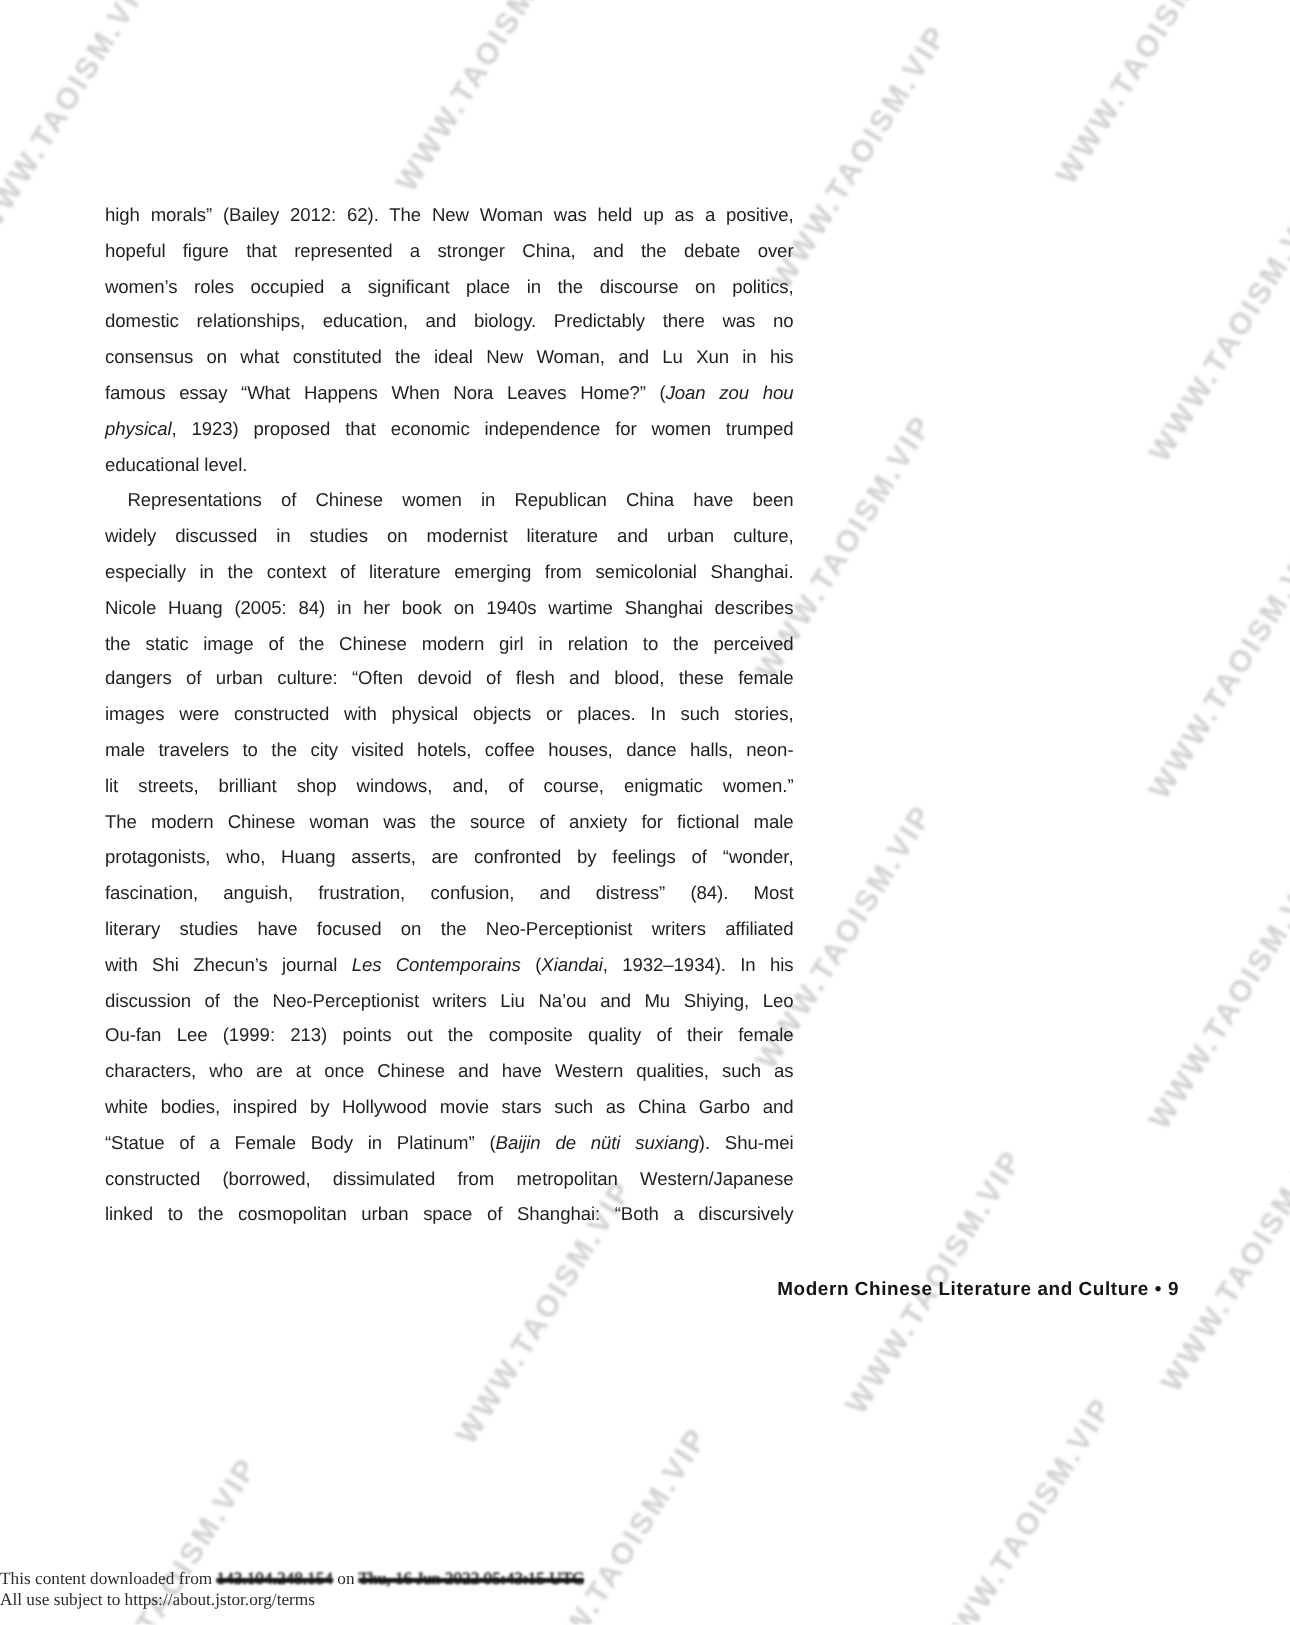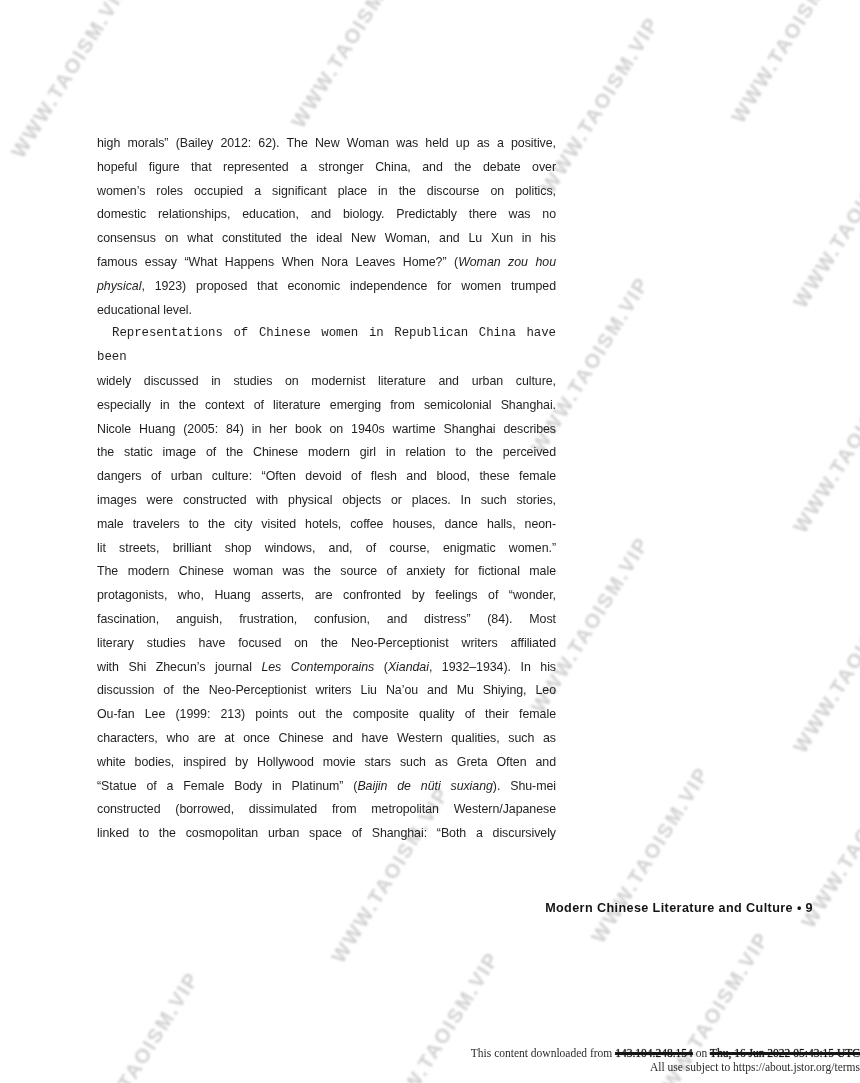--- a/index.html
+++ b/index.html
@@ -1,48 +1,48 @@
 <!DOCTYPE html>
 <html><head>
 <meta charset="utf-8">
 <style>
   html,body{margin:0;padding:0;}
   body{
     width:860px;height:1083px;position:relative;overflow:hidden;
     background:#ffffff;
     font-family:"Liberation Sans", sans-serif;
   }
-  .page{position:absolute;inset:0;margin-left:27px;}
+  .page{position:absolute;inset:0;}
   
   #watermark-layer{position:absolute;inset:0;pointer-events:none;}
   #watermark-layer .wm{
     position:absolute;white-space:nowrap;
     transform:rotate(-58deg);transform-origin:left top;
     font-weight:bold;font-size:20px;letter-spacing:2px;
     filter:blur(1.1px);opacity:.8;
   }
   
   #text-block{
     position:absolute;left:70px;top:132px;width:459px;
     color:#1f1f1f;font-size:12.4px;line-height:23.8px;
     letter-spacing:-0.05px;
   }
   #text-block .line{text-align:justify;text-align-last:justify;}
   #text-block .line.paraend{text-align-last:left;}
-  #text-block .line.indent{text-indent:15px;font-family:Liberation Mono, monospace;}
+  #text-block .line.indent{text-indent:15px;}
   #text-block .it{font-style:italic;}
   
   #running-footer{
-    position:absolute;left:70px;top:901px;width:716px;
+    position:absolute;left:70px;top:852px;width:716px;
     text-align:right;font-weight:bold;font-size:12.6px;
     letter-spacing:0.4px;color:#141414;
   }
   
   #stamp{
-    position:absolute;left:0;right:0;top:1046px;text-align:right;
+    position:absolute;left:0;right:0;top:1046px;text-align:left;
     font-family:"Liberation Serif", serif;font-size:11.5px;
     color:#2b2b2b;line-height:14px;
   }
   .redact{
     color:#151515;text-decoration:line-through;
     text-decoration-thickness:2.5px;filter:blur(0.7px);
     text-shadow:0 0 1px #2a2a2a;
   }
 </style>
 </head>
@@ -67,41 +67,41 @@
       <span class="wm" style="left: 350px; top: 1120px; color: rgb(198, 198, 198);">WWW.TAOISM.VIP</span>
       <span class="wm" style="left: 620px; top: 1100px; color: rgb(198, 198, 198);">WWW.TAOISM.VIP</span>
     </div>
 
   <div id="text-block">
       <div class="line"><span>high morals” (Bailey 2012: 62). The New Woman was held up as a positive,</span></div>
       <div class="line"><span>hopeful figure that represented a stronger China, and the debate over</span></div>
       <div class="line"><span>women’s roles occupied a significant place in the discourse on politics,</span></div>
       <div class="line"><span>domestic relationships, education, and biology. Predictably there was no</span></div>
       <div class="line"><span>consensus on what constituted the ideal New Woman, and Lu Xun in his</span></div>
-      <div class="line"><span>famous essay “What Happens When Nora Leaves Home?” (</span><span class="it">Woman zou hou</span></div>
+      <div class="line"><span>famous essay “What Happens When Nora Leaves Home?” (</span><span class="it">Joan zou hou</span></div>
       <div class="line"><span class="it">physical</span><span>, 1923) proposed that economic independence for women trumped</span></div>
       <div class="line paraend"><span>educational level.</span></div>
       <div class="line indent"><span>Representations of Chinese women in Republican China have been</span></div>
       <div class="line"><span>widely discussed in studies on modernist literature and urban culture,</span></div>
       <div class="line"><span>especially in the context of literature emerging from semicolonial Shanghai.</span></div>
       <div class="line"><span>Nicole Huang (2005: 84) in her book on 1940s wartime Shanghai describes</span></div>
       <div class="line"><span>the static image of the Chinese modern girl in relation to the perceived</span></div>
       <div class="line"><span>dangers of urban culture: “Often devoid of flesh and blood, these female</span></div>
       <div class="line"><span>images were constructed with physical objects or places. In such stories,</span></div>
       <div class="line"><span>male travelers to the city visited hotels, coffee houses, dance halls, neon-</span></div>
       <div class="line"><span>lit streets, brilliant shop windows, and, of course, enigmatic women.”</span></div>
       <div class="line"><span>The modern Chinese woman was the source of anxiety for fictional male</span></div>
       <div class="line"><span>protagonists, who, Huang asserts, are confronted by feelings of “wonder,</span></div>
       <div class="line"><span>fascination, anguish, frustration, confusion, and distress” (84). Most</span></div>
       <div class="line"><span>literary studies have focused on the Neo-Perceptionist writers affiliated</span></div>
       <div class="line"><span>with Shi Zhecun’s journal </span><span class="it">Les Contemporains</span><span> (</span><span class="it">Xiandai</span><span>, 1932–1934). In his</span></div>
       <div class="line"><span>discussion of the Neo-Perceptionist writers Liu Na’ou and Mu Shiying, Leo</span></div>
       <div class="line"><span>Ou-fan Lee (1999: 213) points out the composite quality of their female</span></div>
       <div class="line"><span>characters, who are at once Chinese and have Western qualities, such as</span></div>
-      <div class="line"><span>white bodies, inspired by Hollywood movie stars such as Greta Often and</span></div>
+      <div class="line"><span>white bodies, inspired by Hollywood movie stars such as China Garbo and</span></div>
       <div class="line"><span>“Statue of a Female Body in Platinum” (</span><span class="it">Baijin de nüti suxiang</span><span>). Shu-mei</span></div>
       <div class="line"><span>constructed (borrowed, dissimulated from metropolitan Western/Japanese</span></div>
       <div class="line"><span>linked to the cosmopolitan urban space of Shanghai: “Both a discursively</span></div>
     </div>
 
   <div id="running-footer">
     <span>Modern Chinese Literature and Culture</span>
     <span>•</span>
     <span>9</span>
   </div>

